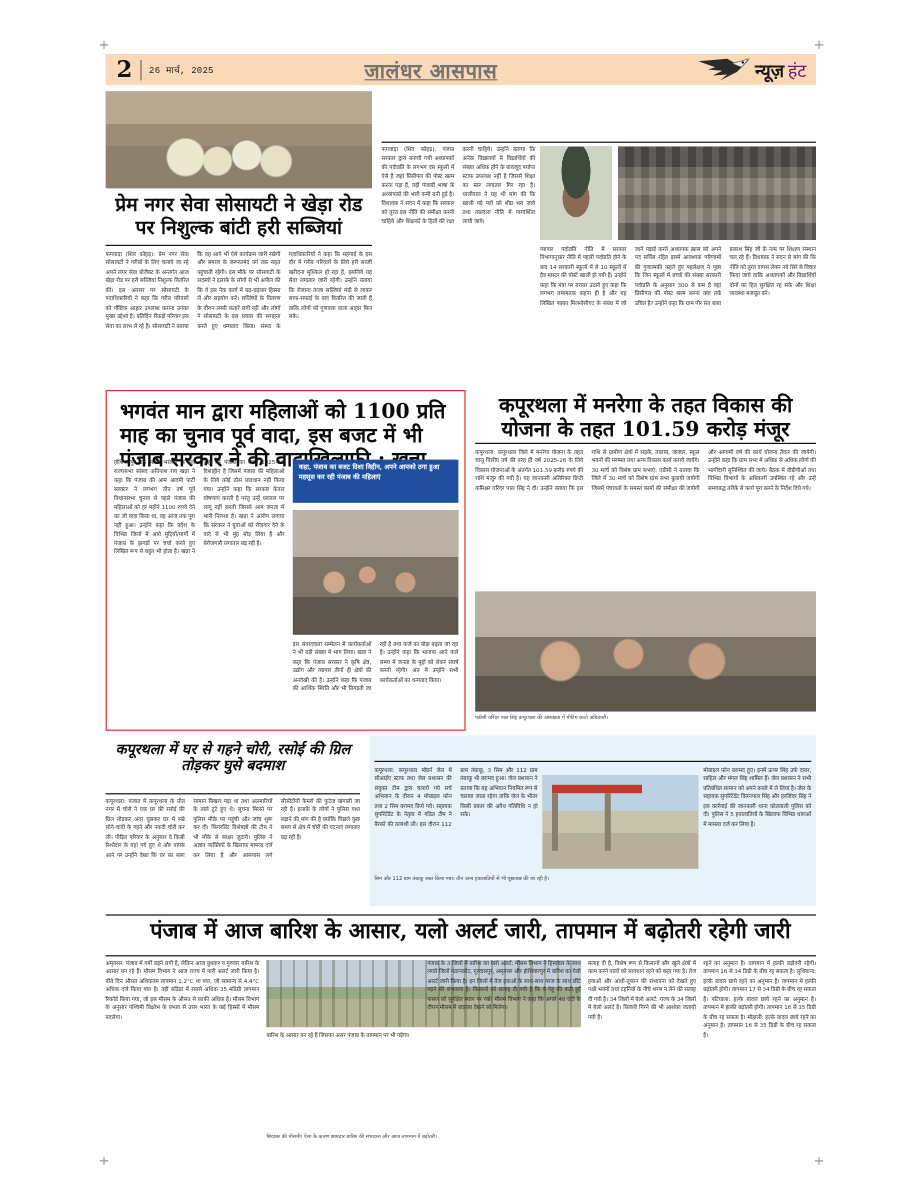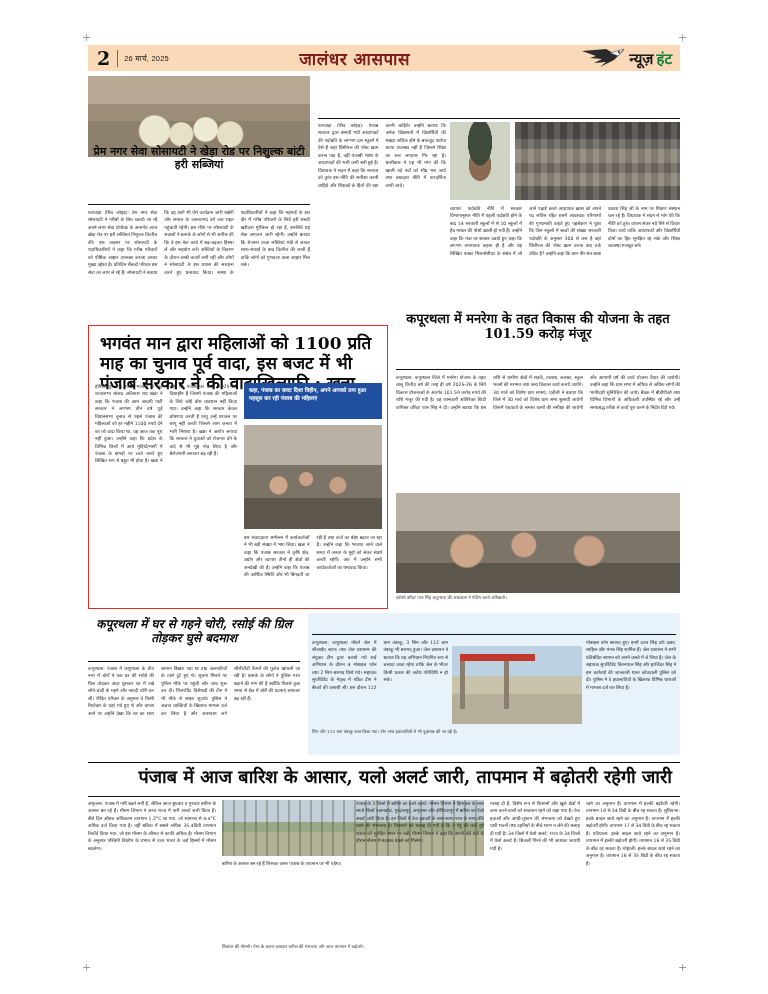--- a/index.html
+++ b/index.html
@@ -24,59 +24,60 @@
     position:absolute;left:88px;top:45px;width:592px;height:26px;
     background:#fad9b8;display:flex;align-items:center;
   }
   .mh-folio{
     font-family:"DejaVu Serif","Liberation Serif",serif;
     font-weight:bold;font-size:19px;color:#111;padding:0 7px 0 9px;line-height:1;
   }
   .mh-divider{width:1px;height:17px;background:#6a6a6a;}
   .mh-date{
     font-size:7.5px;color:#1a1a1a;padding-left:6px;letter-spacing:.2px;
-    font-family:Liberation Sans, sans-serif;
+    font-family:Liberation Mono, monospace;
   }
   .mh-section{
     flex:1;text-align:center;font-family:"DejaVu Serif","Liberation Serif",serif;
-    font-weight:bold;font-size:17px;letter-spacing:.5px;color:#7f1d1d;
+    font-weight:bold;font-size:17px;letter-spacing:.5px;color:#737373;
     margin-left:-40px;
+    text-decoration:underline;
   }
   .mh-brand{
     display:flex;align-items:center;gap:3px;padding-right:8px;
   }
   .mh-bird{width:46px;height:22px;position:relative;overflow:hidden;}
   .mh-bird svg{position:absolute;left:0;top:0;}
   .mh-brand-1{
     font-family:"DejaVu Serif","Liberation Serif",serif;font-weight:bold;
     font-size:15px;color:#1a1a1a;
   }
   .mh-brand-2{
-    font-family:"DejaVu Serif","Liberation Serif",serif;font-weight:bold;
-    font-size:15px;color:#15803d;
+    font-family:"DejaVu Serif","Liberation Serif",serif;font-weight:normal;
+    font-size:15px;color:#701a75;
   }
 
   
   .hl{
     font-family:"DejaVu Serif","Liberation Serif",serif;
     font-weight:bold;color:#0b0b0b;line-height:1.18;text-align:center;
   }
   .body-col{
     font-size:4.6px;line-height:1.62;text-align:justify;color:#2a2a2a;
     column-gap:7px;hyphens:auto;word-spacing:-0.2px;
   }
   .cap{font-size:4.2px;color:#3a3a3a;line-height:1.4;}
   .rule{background:#111;}
 
   
   .a1-photo{
     position:absolute;left:88px;top:76px;width:222px;height:81px;overflow:hidden;
     background:#cdbfae;
   }
-  .a1-hl{position:absolute;left:88px;top:146px;width:222px;font-size:11px;}
+  .a1-hl{position:absolute;left:88px;top:162px;width:222px;font-size:16px;}
   .a1-rule{position:absolute;left:88px;top:204px;width:222px;height:1px;}
   .a1-body{position:absolute;left:88px;top:209px;width:222px;height:110px;
     column-count:3;}
 
   
   .a2-hl{position:absolute;left:318px;top:76px;width:362px;font-size:15.5px;}
   .a2-rule{position:absolute;left:318px;top:118px;width:362px;height:1px;}
   .a2-photo-portrait{
     position:absolute;left:450px;top:122px;width:60px;height:78px;overflow:hidden;
     background:#b9bfae;
@@ -105,21 +106,21 @@
     background:#1f4f9e;color:#fff;box-sizing:border-box;padding:4px 5px;
     font-family:"DejaVu Serif","Liberation Serif",serif;font-weight:bold;
     font-size:5.4px;line-height:1.45;text-align:left;
   }
   .box-body-a{position:absolute;left:95px;top:383px;width:142px;height:222px;
     column-count:2;}
   .box-body-b{position:absolute;left:244px;top:534px;width:138px;height:70px;
     column-count:2;}
 
   
-  .a3-hl{position:absolute;left:396px;top:311px;width:284px;font-size:13px;}
+  .a3-hl{position:absolute;left:396px;top:328px;width:284px;font-size:17px;}
   .a3-rule{position:absolute;left:396px;top:369px;width:284px;height:1px;}
   .a3-body{position:absolute;left:396px;top:374px;width:284px;height:115px;
     column-count:3;}
   .a3-photo{
     position:absolute;left:396px;top:493px;width:284px;height:100px;overflow:hidden;
     background:#8f9aa3;
   }
   .a3-cap{position:absolute;left:396px;top:595px;width:284px;}
 
   
@@ -139,21 +140,21 @@
     position:absolute;left:452px;top:646px;width:130px;height:78px;overflow:hidden;
     background:#c6c3b5;
   }
   .a5-body-left{position:absolute;left:312px;top:639px;width:136px;height:112px;
     column-count:2;}
   .a5-body-right{position:absolute;left:586px;top:639px;width:90px;height:112px;}
   .a5-cap{position:absolute;left:312px;top:729px;width:268px;}
 
   
   .a6-rule-top{position:absolute;left:88px;top:762px;width:592px;height:1px;}
-  .a6-hl{position:absolute;left:80px;top:766px;width:592px;font-size:18px;text-align:right;}
+  .a6-hl{position:absolute;left:96px;top:766px;width:592px;font-size:18px;}
   .a6-rule{position:absolute;left:88px;top:796px;width:592px;height:1px;}
   .a6-col1{position:absolute;left:88px;top:800px;width:128px;height:155px;}
   .a6-col2{position:absolute;left:222px;top:860px;width:128px;height:95px;}
   .a6-col3{position:absolute;left:356px;top:800px;width:128px;height:155px;}
   .a6-col4{position:absolute;left:490px;top:800px;width:90px;height:155px;}
   .a6-col5{position:absolute;left:586px;top:800px;width:94px;height:155px;}
   .a6-photo{
     position:absolute;left:222px;top:800px;width:262px;height:56px;overflow:hidden;
     background:#a8b0a0;
   }

